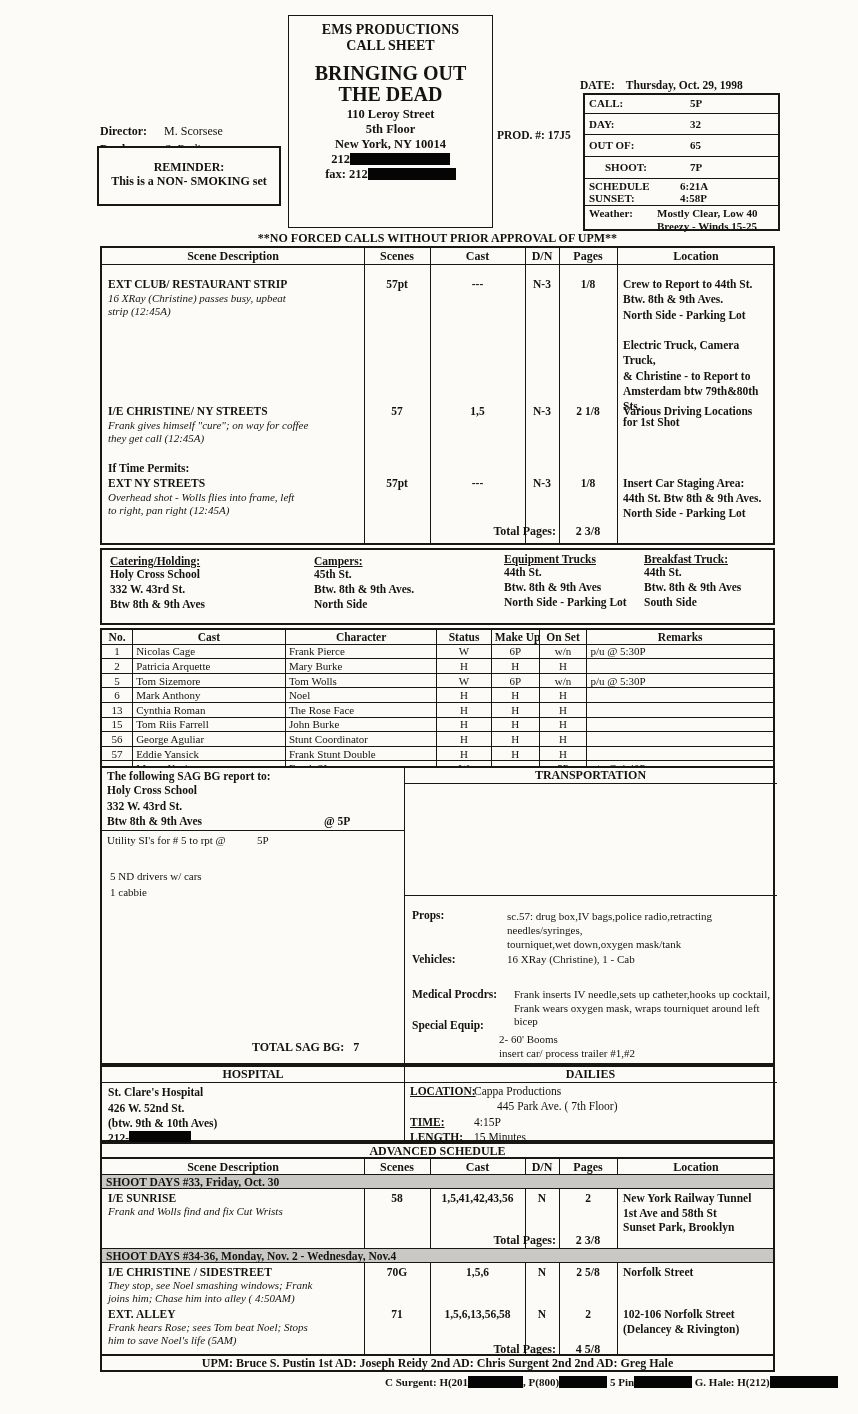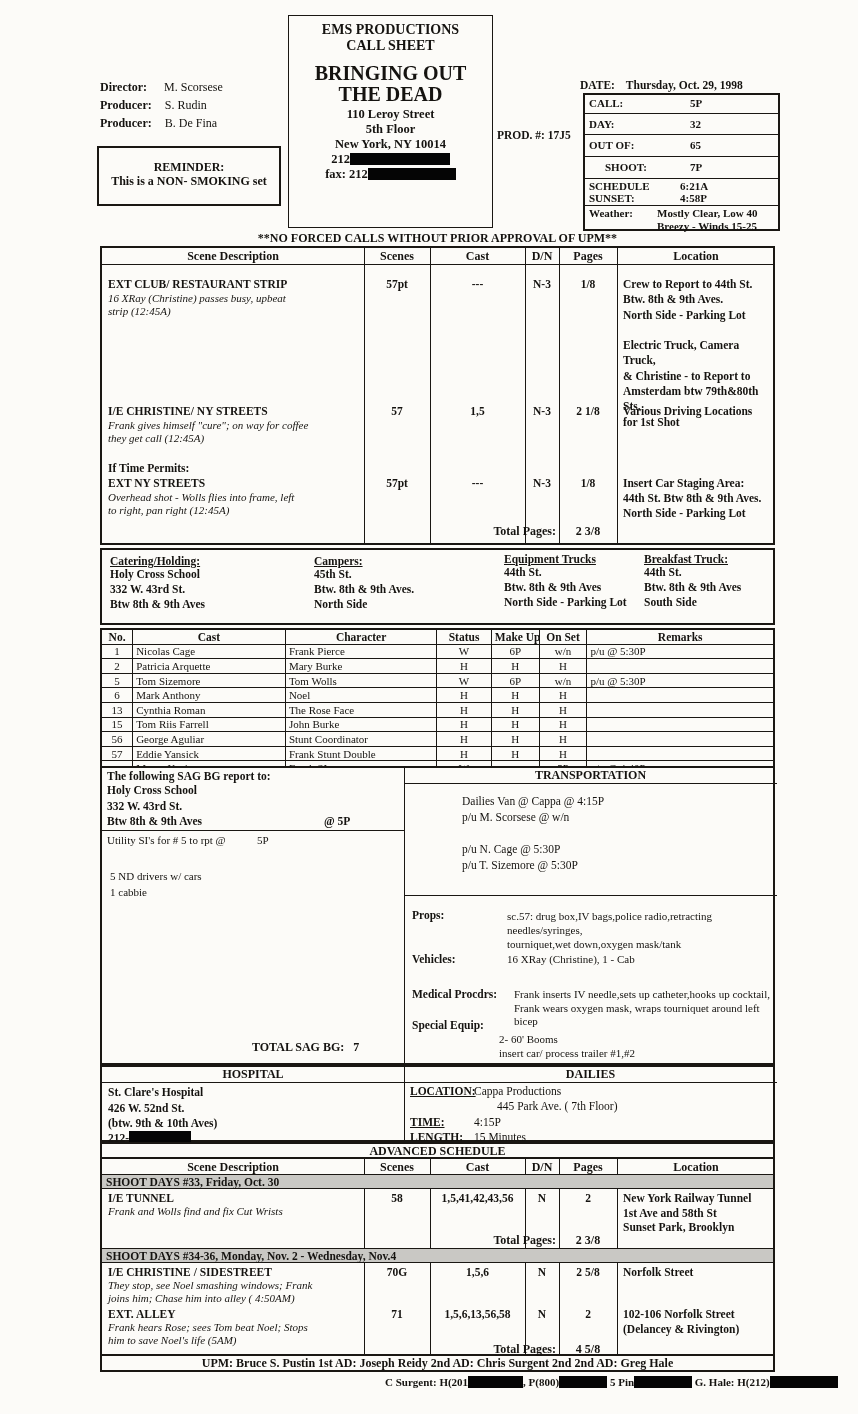--- a/index.html
+++ b/index.html
@@ -34,21 +34,21 @@
           line-height:12px;overflow:hidden;white-space:nowrap;}
   table.cast th{font-size:11.5px;}
   .ulab{font-weight:bold;text-decoration:underline;}
 </style>
 </head>
 <body>
 
 <div class="page">
 
   <div class="abs fs12" style="left:100px;top:80px;width:200px;">
-    <div style="margin-bottom:4px;"><span class="b">Director:</span>
+    <div style="margin-bottom:4px;margin-top:44px;"><span class="b">Director:</span>
       <span style="display:inline-block;margin-left:14px;">M. Scorsese</span></div>
     <div style="margin-bottom:4px;"><span class="b">Producer:</span>
       <span style="display:inline-block;margin-left:10px;">S. Rudin</span></div>
     <div><span class="b">Producer:</span>
       <span style="display:inline-block;margin-left:10px;">B. De Fina</span></div>
   </div>
 
   <div class="box" style="left:97px;top:146px;width:184px;height:60px;">
     <div class="ctr b fs12" style="margin-top:12px;">REMINDER:</div>
     <div class="ctr b fs12">This is a NON- SMOKING set</div>
@@ -308,25 +308,20 @@
 Btw 8th &amp; 9th Aves</div>
       <div class="b fs115 abs" style="left:222px;top:46px;">@ 5P</div>
     </div>
     <span class="abs fs11" style="left:5px;top:66px;">Utility SI's for # 5 to rpt @</span>
     <span class="abs fs11" style="left:155px;top:66px;">5P</span>
     <span class="abs fs11" style="left:8px;top:102px;">5  ND drivers w/ cars</span>
     <span class="abs fs11" style="left:8px;top:118px;">1  cabbie</span>
     <span class="abs b fs12" style="left:150px;top:272px;"><span>TOTAL SAG BG:</span>&nbsp;&nbsp;&nbsp;<span>7</span></span>
 
     <div class="abs ctr b fs12" style="left:302px;top:0;width:373px;height:15px;border-bottom:1.4px solid #1a1713;">TRANSPORTATION</div>
-    <div class="abs preline fs115" style="left:360px;top:25px;width:300px;line-height:16px;">Dailies Van @ Cappa @ 4:15P
-p/u M. Scorsese @ w/n
-
-p/u N. Cage @  5:30P
-p/u T. Sizemore @  5:30P</div>
     <div class="abs" style="left:302px;top:127px;width:373px;height:0;border-top:1.4px solid #1a1713;"></div>
     <span class="abs b fs115" style="left:310px;top:140px;">Props:</span>
     <span class="abs preline fs11" style="left:405px;top:141px;width:268px;line-height:14px;">sc.57: drug box,IV bags,police radio,retracting needles/syringes,
 tourniquet,wet down,oxygen mask/tank</span>
     <span class="abs b fs115" style="left:310px;top:184px;">Vehicles:</span>
     <span class="abs fs11" style="left:405px;top:185px;">16 XRay (Christine), 1 - Cab</span>
     <span class="abs b fs115" style="left:310px;top:219px;">Medical Procdrs:</span>
     <span class="abs fs11" style="left:412px;top:220px;">Frank inserts IV needle,sets up catheter,hooks up cocktail,</span>
     <span class="abs fs11" style="left:412px;top:234px;">Frank wears oxygen mask, wraps tourniquet around left bicep</span>
     <span class="abs b fs115" style="left:310px;top:250px;">Special Equip:</span>
@@ -366,21 +361,21 @@
       <span class="c5 b fs12" style="top:1px;">Pages</span>
       <span class="c6 b fs12 ctr" style="left:515px;width:158px;top:1px;">Location</span>
     </div>
     <div class="banner" style="height:14px;">SHOOT DAYS #33, Friday, Oct. 30</div>
     <div class="row6" style="height:60px;border-bottom:1.4px solid #1a1713;">
       <div class="vl vl1"></div>
         <div class="vl vl2"></div>
         <div class="vl vl3"></div>
         <div class="vl vl4"></div>
         <div class="vl vl5"></div>
-      <span class="c1 b fs115" style="top:2px;">I/E TUNNEL</span>
+      <span class="c1 b fs115" style="top:2px;">I/E SUNRISE</span>
       <span class="c1 i fs11 preline" style="top:16px;">Frank and Wolls find and fix Cut Wrists</span>
       <span class="c2 b fs115" style="top:2px;">58</span>
       <span class="c3 b fs115" style="top:2px;">1,5,41,42,43,56</span>
       <span class="c4 b fs115" style="top:2px;">N</span>
       <span class="c5 b fs115" style="top:2px;">2</span>
       <span class="c6 b preline" style="top:2px;font-size:11.5px;line-height:14.5px;">New York Railway Tunnel
 1st Ave and 58th St
 Sunset Park, Brooklyn</span>
       <span class="b fs12 abs" style="left:328px;width:126px;top:44px;text-align:right;">Total Pages:</span>
       <span class="c5 b fs12" style="top:44px;">2 3/8</span>

